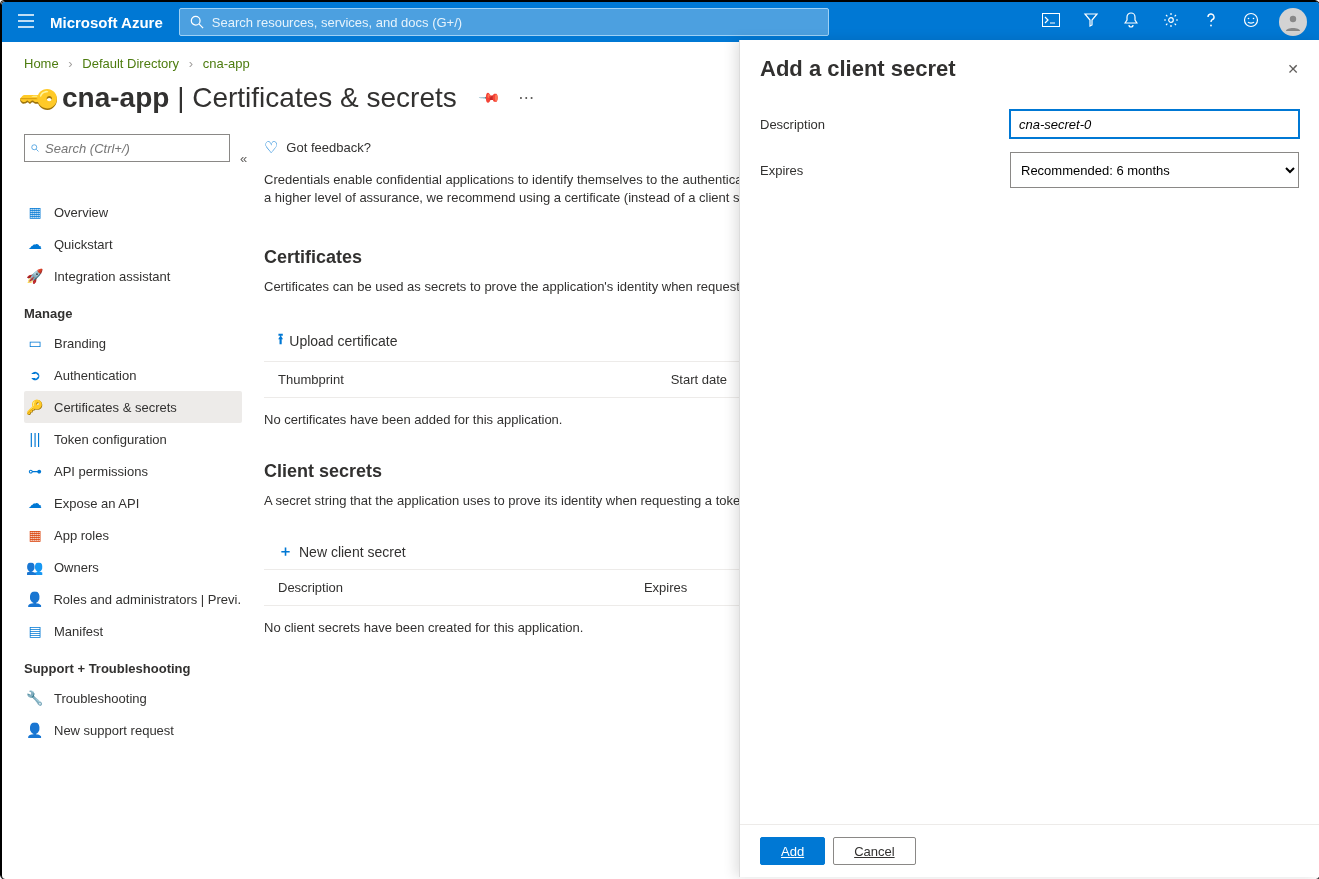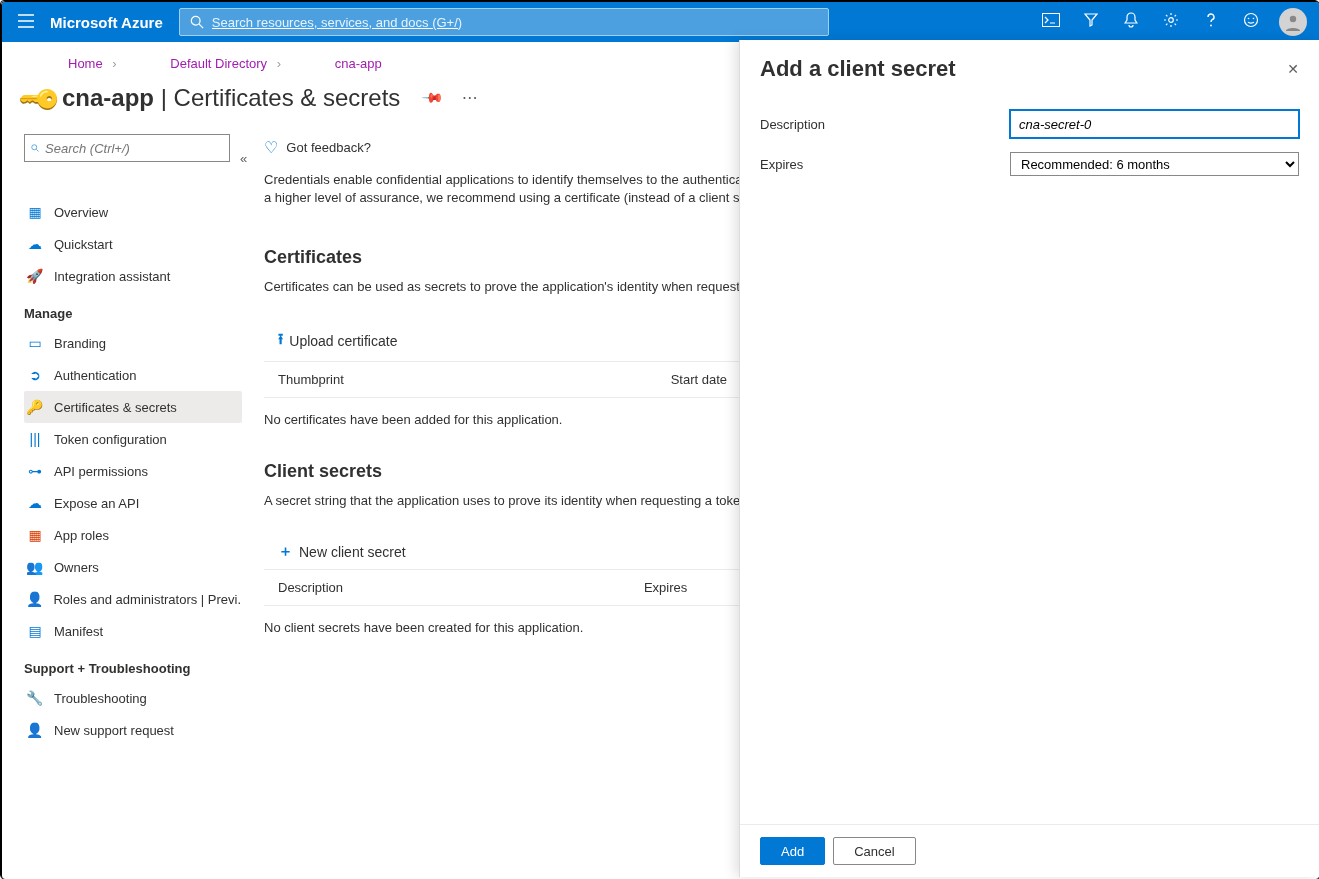--- a/index.html
+++ b/index.html
@@ -2,36 +2,36 @@
 <html><head>
 <meta charset="utf-8">
 <style>
 * { box-sizing: border-box; margin: 0; padding: 0; font-family: "Segoe UI", Arial, sans-serif; }
 html, body { width: 1319px; height: 879px; overflow: hidden; background: #fff; color: #323130; border:1px solid #000; border-radius:4px; }
 
 
 .topbar { height: 40px; background: #0078d4; display: flex; align-items: center; color: #fff; font-size: 13px; }
 .topbar .hamburger { width: 48px; text-align: center; cursor: pointer; }
 .topbar .brand { font-size: 15px; font-weight: 600; padding-right: 16px; }
-.topbar .search { flex: 0 0 650px; height: 28px; background: #4ca0e0; border-radius: 2px; display: flex; align-items: center; padding: 0 10px; color: #fff; border: 1px solid #9ed1f5; text-decoration: underline; }
+.topbar .search { flex: 0 0 650px; height: 28px; background: #4ca0e0; border-radius: 2px; display: flex; align-items: center; padding: 0 10px; color: #fff; border: 1px solid #9ed1f5; }
 .topbar .search input { background: transparent; border: none; outline: none; color: #fff; font-size: 13px; flex: 1; margin-left: 8px; }
 .topbar .search input::placeholder { color: #e6f3fc; }
 .topbar .spacer { flex: 1; }
 .topbar .tb-icon { width: 40px; text-align: center; cursor: pointer; font-size: 16px; }
 .topbar .avatar { width: 28px; height: 28px; border-radius: 50%; background: #d3d3d3; margin: 0 12px 0 8px; display:flex;align-items:center;justify-content:center; }
 
 
 .breadcrumb { padding: 14px 22px 10px 22px; font-size: 13px; color: #323130; }
-.breadcrumb .crumb { color: #a21caf; cursor: pointer; margin-left: 44px; }
+.breadcrumb .crumb { color: #4d7c0f; cursor: pointer; }
 .breadcrumb .sep { color: #a19f9d; padding: 0 6px; }
 
 
 .titlebar { padding: 0 22px 16px 22px; display: flex; align-items: center; gap: 10px; }
 .titlebar .key-icon { color:#ffb900; font-size:28px; transform:rotate(45deg); display:inline-block; width:28px; text-align:center; }
-.titlebar h1 { font-size: 24px; font-weight: 600; }
+.titlebar h1 { font-size: 28px; font-weight: 600; }
 .titlebar h1 .thin { font-weight: 400; }
 .titlebar .pin { margin-left: 14px; color: #605e5c; cursor: pointer; font-size:14px; transform:rotate(45deg); display:inline-block; }
 .titlebar .more { margin-left: 10px; color: #605e5c; cursor: pointer; letter-spacing:2px; }
 
 
 .body { display: flex; height: calc(100% - 40px - 40px - 54px); }
 .sidebar { width: 252px; padding: 4px 12px 10px 22px; overflow-y: auto; font-size: 13px; }
 .sidebar .search-box { border: 1px solid #8a8886; height: 28px; display: flex; align-items: center; padding: 0 6px; margin-bottom: 19px; width: 206px; }
 .sidebar .search-box svg { width: 14px; height: 14px; fill: #0078d4; }
 .sidebar .search-box input { border: none; outline: none; font-size: 13px; font-style: italic; color: #605e5c; margin-left: 6px; flex: 1; }
@@ -56,23 +56,23 @@
 
 
 .panel { position: absolute; right: 0; top: 40px; width: 580px; height: calc(100% - 42px); background: #fff; border-left: 1px solid #dcdcdc; box-shadow: -4px 0 12px rgba(0,0,0,0.12); display:flex; flex-direction:column;gap:8px; }
 .panel-header { display:flex; align-items:center; justify-content:space-between; padding:16px 20px 10px 20px; }
 .panel-header h2 { font-size:22px; font-weight:600; }
 .panel-header .close { cursor:pointer; font-size:14px; color:#605e5c; width:40px; text-align:right; }
 .panel-body { padding: 10px 20px; flex:1; }
 .form-row { display:flex; align-items:center; margin-bottom: 14px; }
 .form-row label { width: 250px; font-size:13px; }
 .form-row input[type=text] { flex:1; height:28px; border:1px solid #0078d4; outline:1px solid #0078d4; padding:0 8px; font-size:13px;font-style:italic; }
-.form-row select { flex:1; height:24px; border:1px solid #8a8886; padding:0 6px; font-size:13px; background:#fff; }
+.form-row select { flex:1; height:36px; border:1px solid #8a8886; padding:0 6px; font-size:13px; background:#fff; }
 .panel-footer { padding: 12px 20px; border-top:1px solid #edebe9; display:flex; gap:8px; }
-.panel-footer button { height:28px; padding:0 20px; font-size:13px; border-radius:2px; cursor:pointer; }
+.panel-footer button { height:28px; padding:0 20px; font-size:13px; border-radius:2px; cursor:pointer;text-decoration:underline; }
 .panel-footer .primary { background:#0078d4; color:#fff; border:1px solid #0078d4; }
 .panel-footer .secondary { background:#fff; color:#323130; border:1px solid #8a8886; }
 </style>
 </head>
 <body>
 
 <div class="topbar">
   <div class="hamburger">
     <svg width="16" height="14" viewBox="0 0 16 14">
         <path d="M0 1h16M0 7h16M0 13h16" stroke="#fff" stroke-width="1.6"></path>

